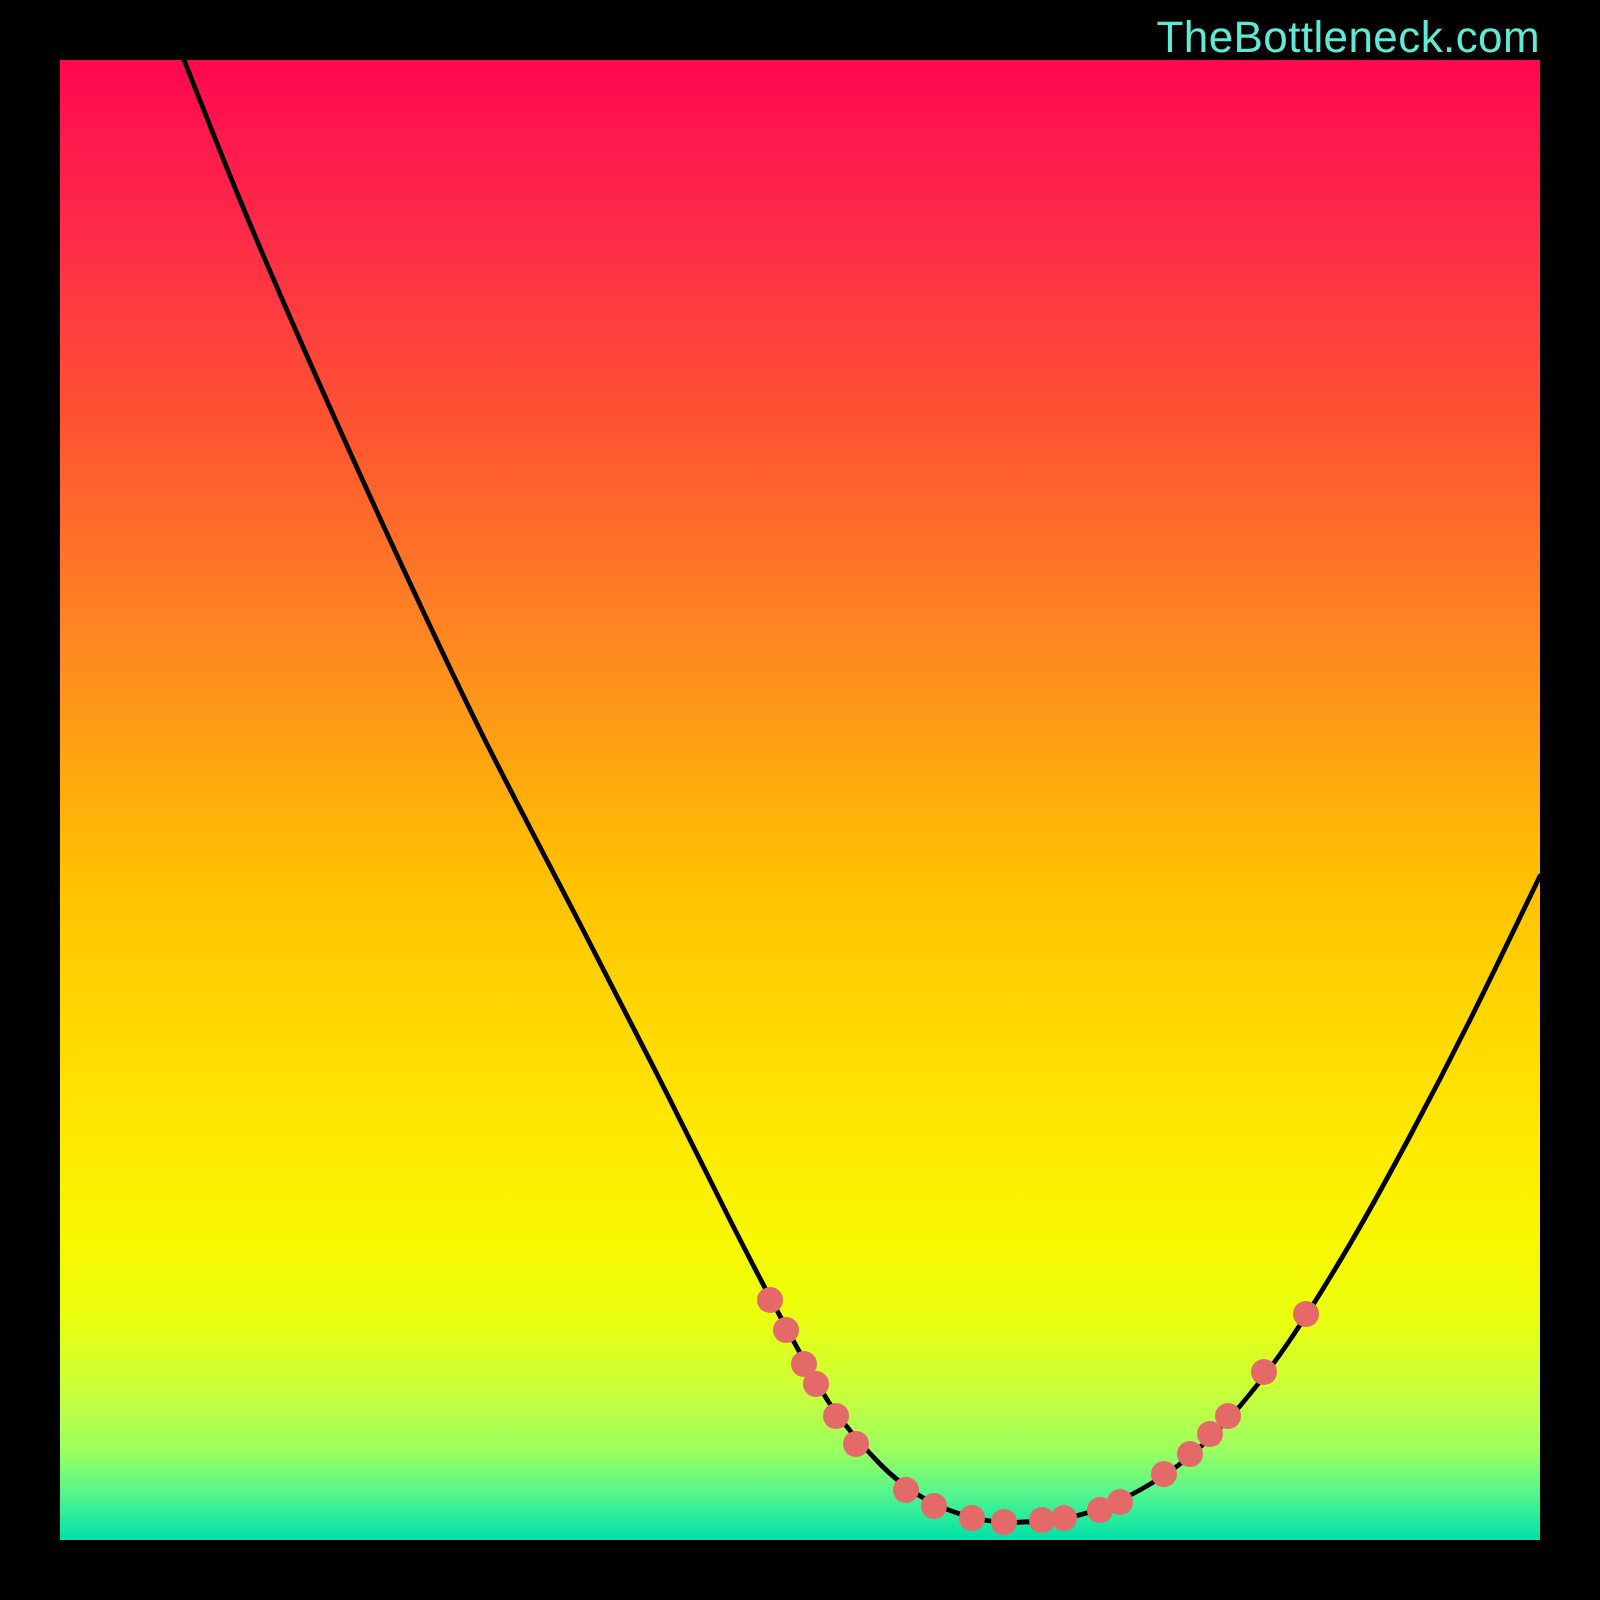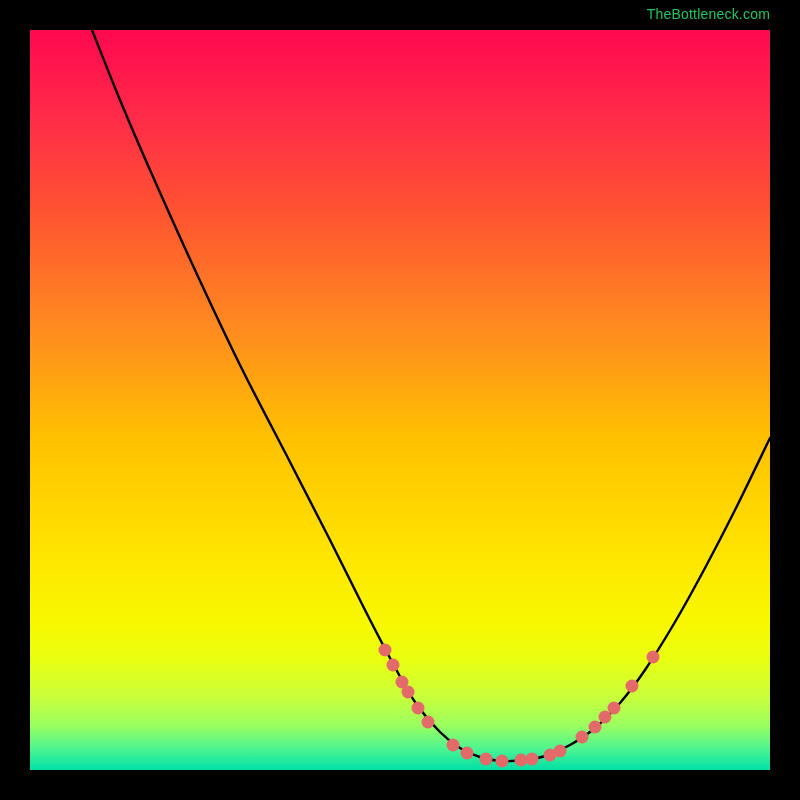--- a/index.html
+++ b/index.html
@@ -22,23 +22,23 @@
     position: absolute;
     left: 0;
     top: 0;
     width: 740px;
     height: 740px;
   }
   .watermark {
     position: absolute;
     top: 6px;
     right: 30px;
-    color: #22c55e;
+    color: #5eead4;
     font-family: Arial, Helvetica, sans-serif;
-    font-size: 14px;
+    font-size: 22px;
     letter-spacing: 0.2px;
   }
   svg.curve {
     position: absolute;
     left: 0;
     top: 0;
     width: 740px;
     height: 740px;
   }
 </style>

